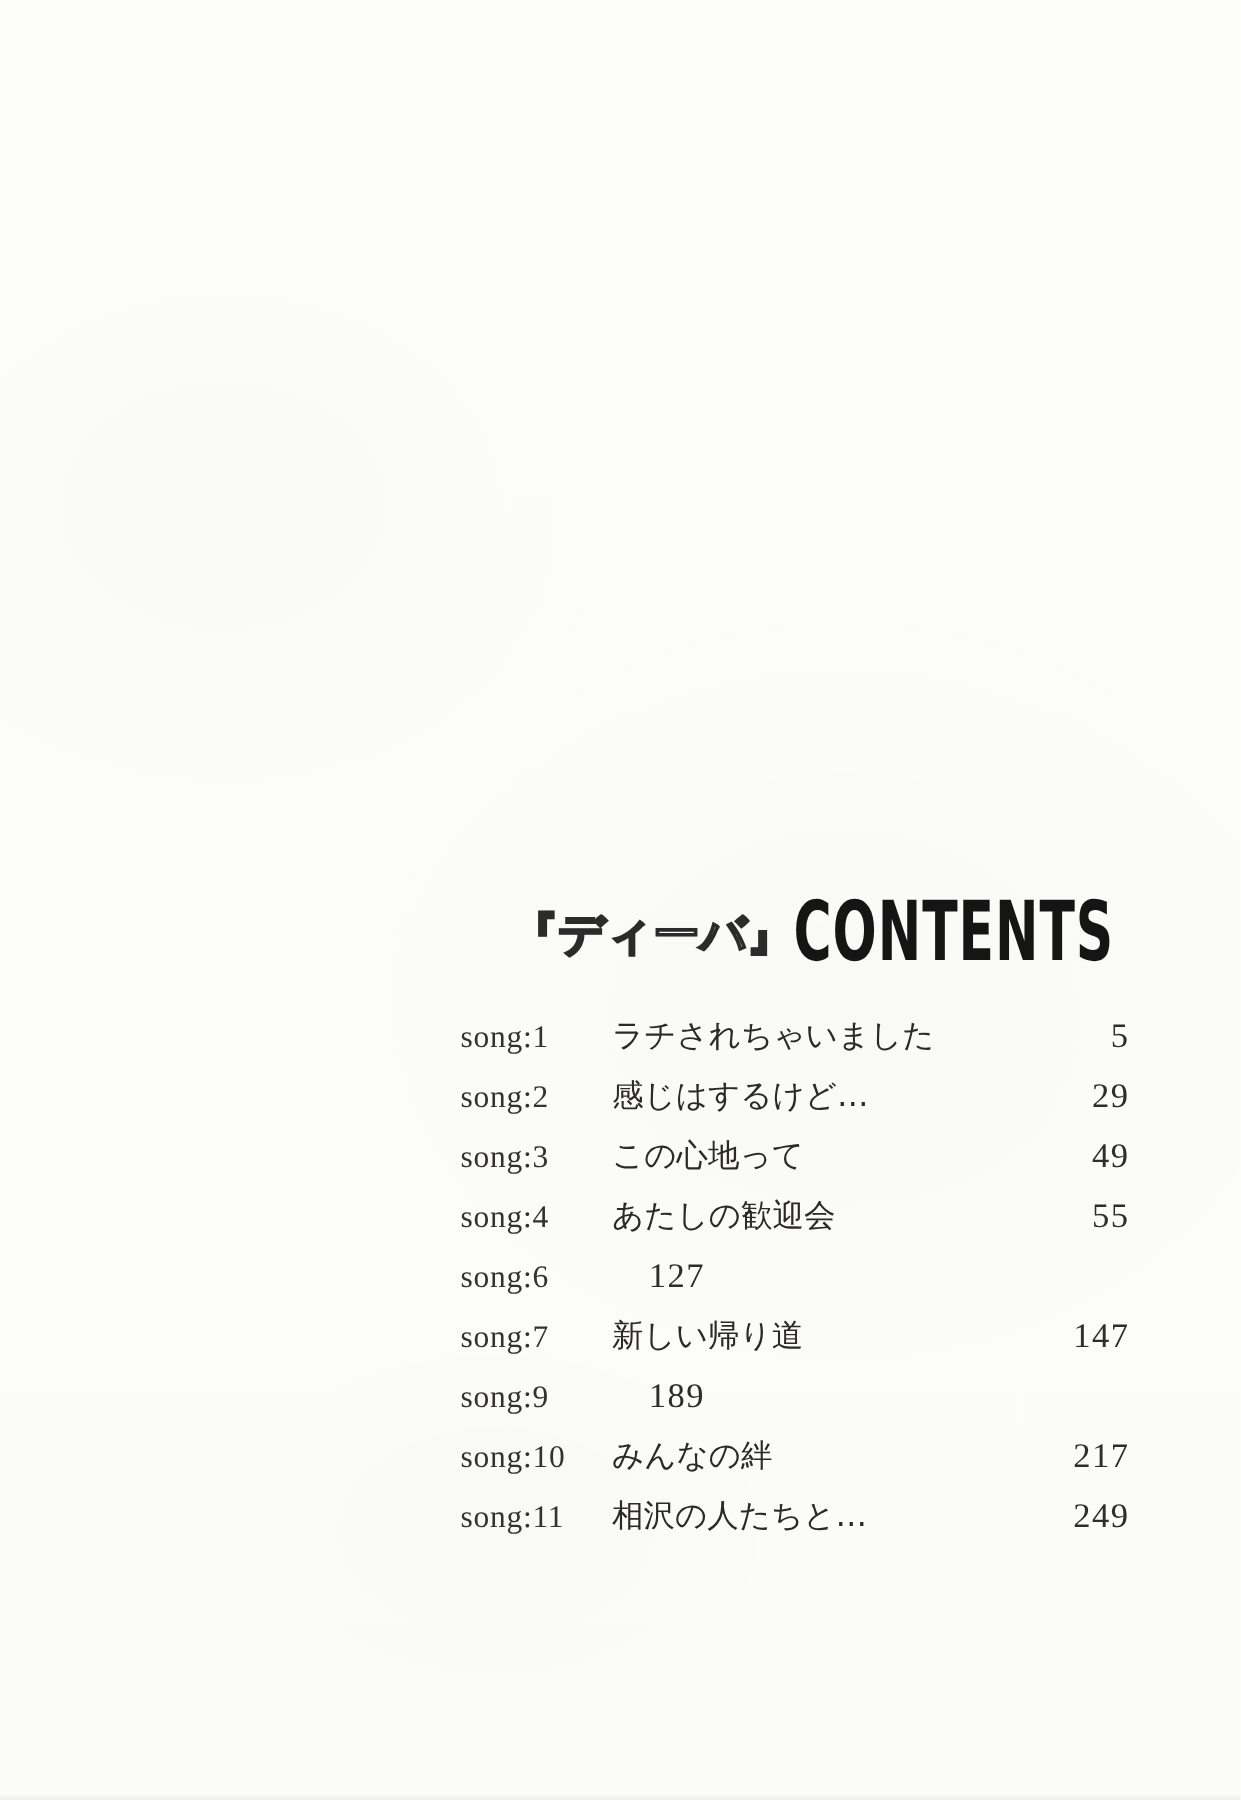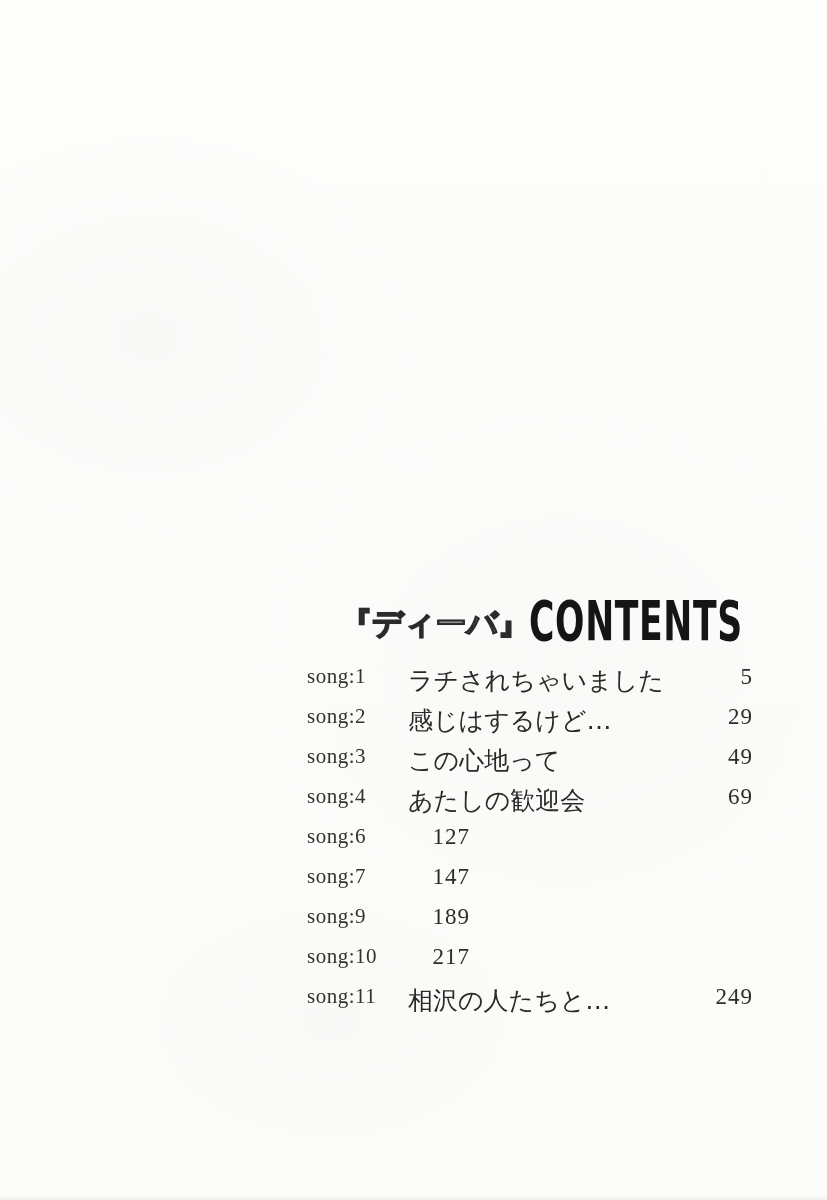--- a/index.html
+++ b/index.html
@@ -66,38 +66,38 @@
 
   
   .toc-list {
     position: absolute;
     left: 307px;
     top: 664px;
     width: 446px;
   }
   .toc-row {
     display: flex;
-    align-items: flex-start;
+    align-items: flex-end;
     height: 40px;
     white-space: nowrap;
   }
   .song-label {
     width: 101px;
     flex: 0 0 101px;
     font-family: "Liberation Serif", serif;
     font-size: 21px;
     font-feature-settings: "onum" 1;
     font-variant-numeric: oldstyle-nums;
     color: #333230;
     letter-spacing: 0.5px;
   }
   .song-title {
     flex: 1 1 auto;
     font-family: "DejaVu Sans", sans-serif;
-    font-size: 25px;
+    font-size: 21px;
     color: #2b2a28;
     letter-spacing: 0px;
     overflow: hidden;
   }
   .page-number {
     flex: 0 0 62px;
     width: 62px;
     text-align: right;
     font-family: "Liberation Serif", serif;
     font-size: 23px;
@@ -133,42 +133,44 @@
 
       <div class="toc-row">
         <span class="song-label">song:3</span>
         <span class="song-title">この心地って</span>
         <span class="page-number">49</span>
       </div>
 
       <div class="toc-row">
         <span class="song-label">song:4</span>
         <span class="song-title">あたしの歓迎会</span>
-        <span class="page-number">69</span>
+        <span class="page-number">55</span>
       </div>
 
 
       <div class="toc-row">
         <span class="song-label">song:6</span>
         <span class="page-number">127</span>
       </div>
 
       <div class="toc-row">
         <span class="song-label">song:7</span>
+        <span class="song-title">新しい帰り道</span>
         <span class="page-number">147</span>
       </div>
 
 
       <div class="toc-row">
         <span class="song-label">song:9</span>
         <span class="page-number">189</span>
       </div>
 
       <div class="toc-row">
         <span class="song-label">song:10</span>
+        <span class="song-title">みんなの絆</span>
         <span class="page-number">217</span>
       </div>
 
       <div class="toc-row">
         <span class="song-label">song:11</span>
         <span class="song-title">相沢の人たちと…</span>
         <span class="page-number">249</span>
       </div>
     </div>
 

